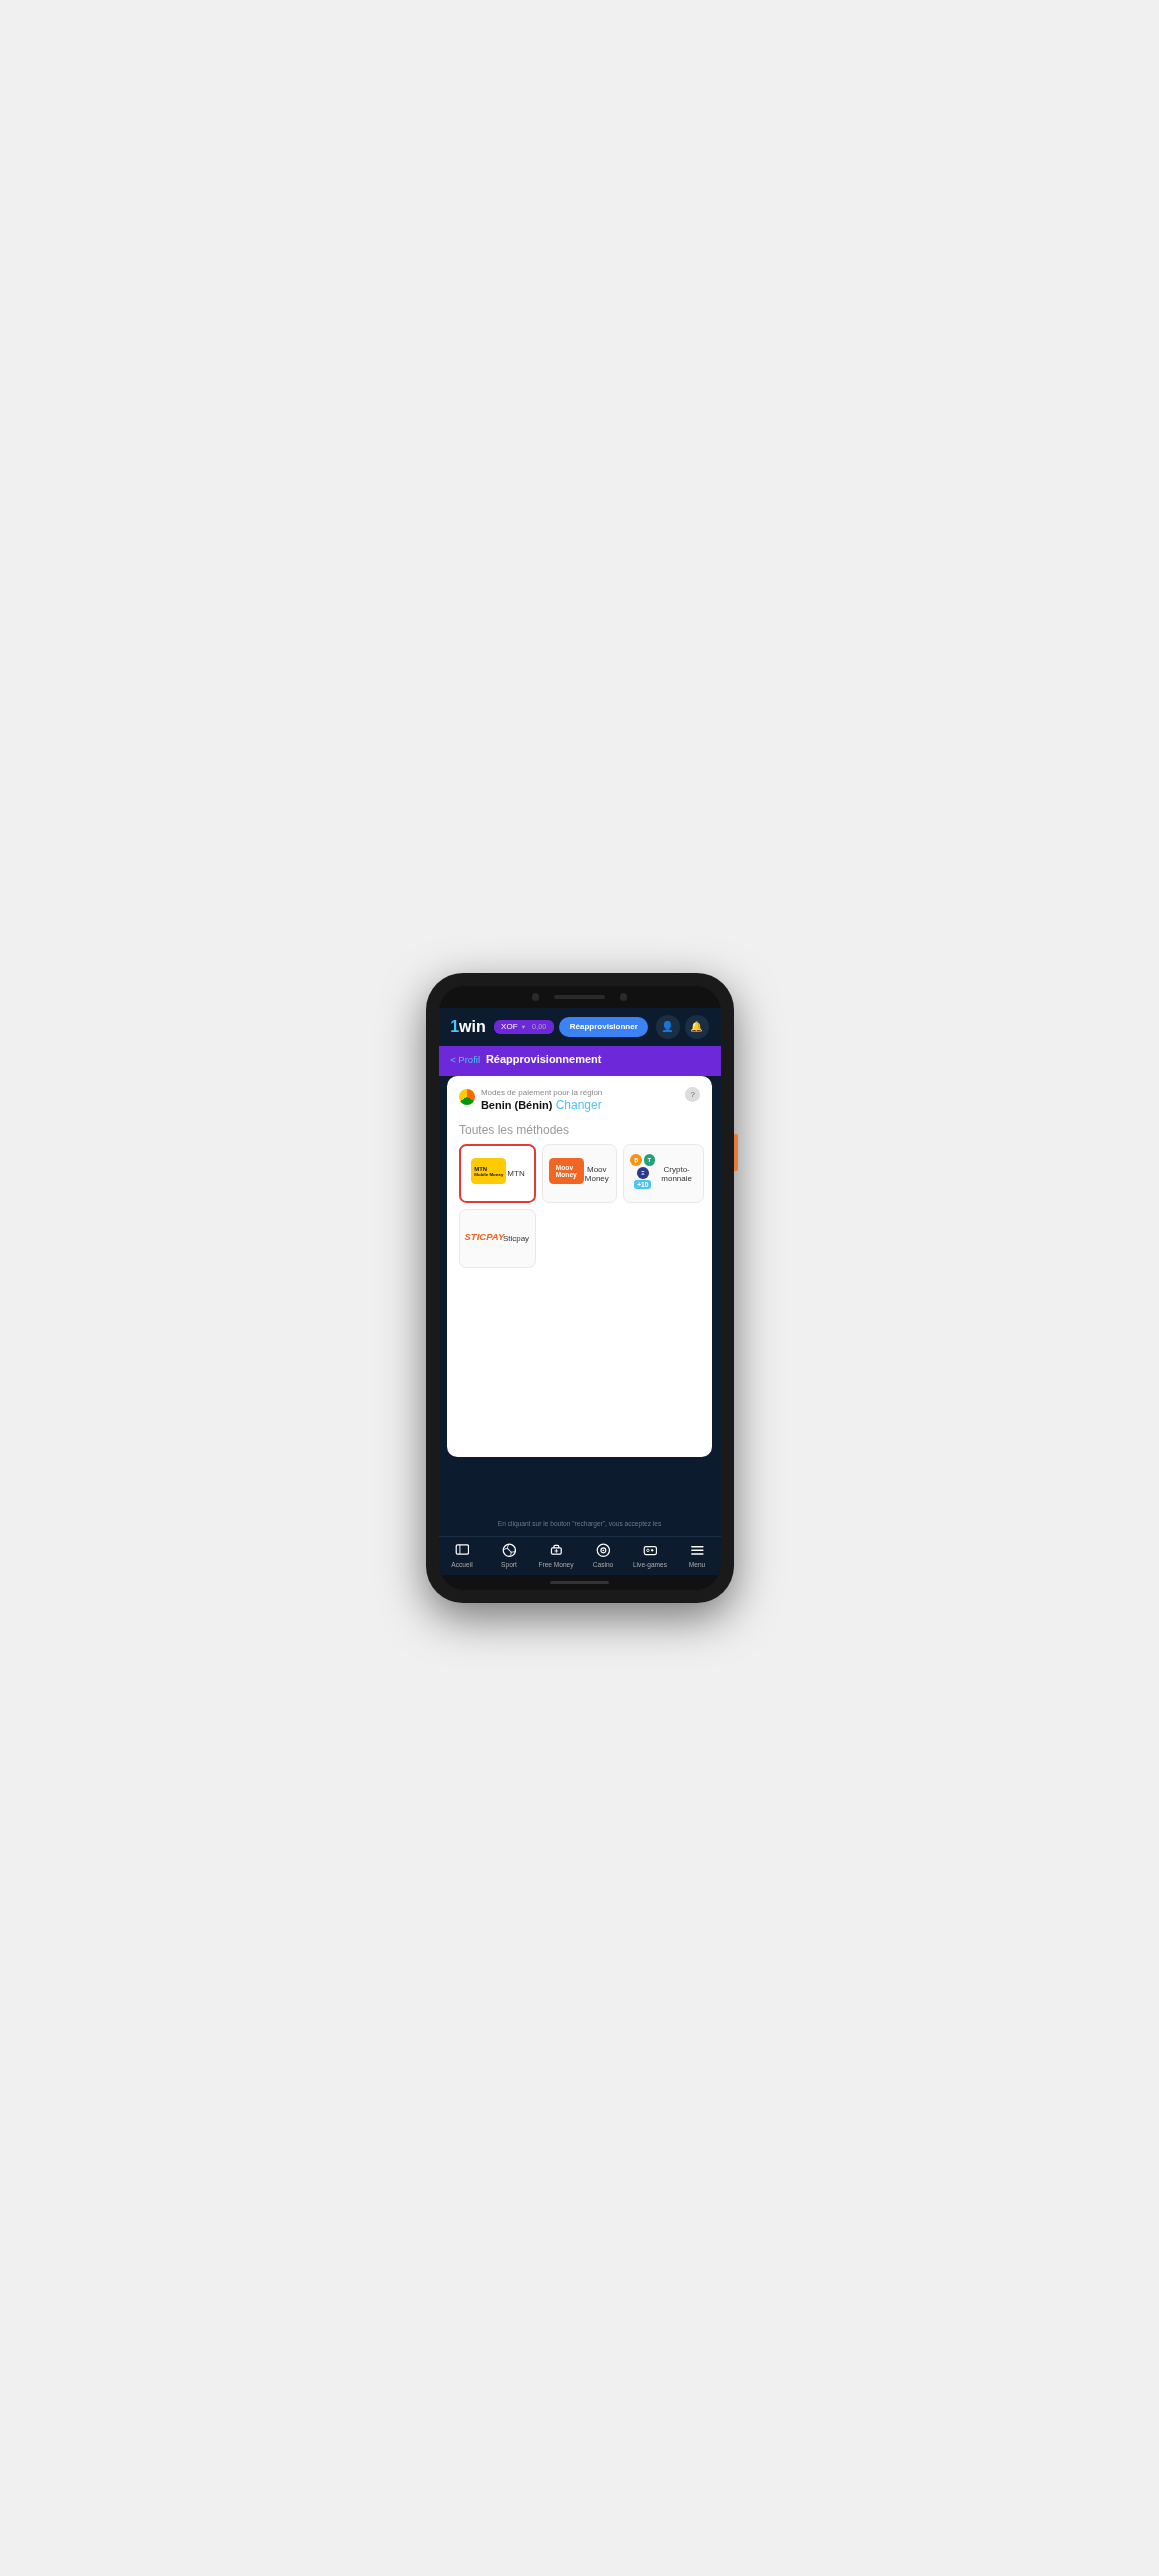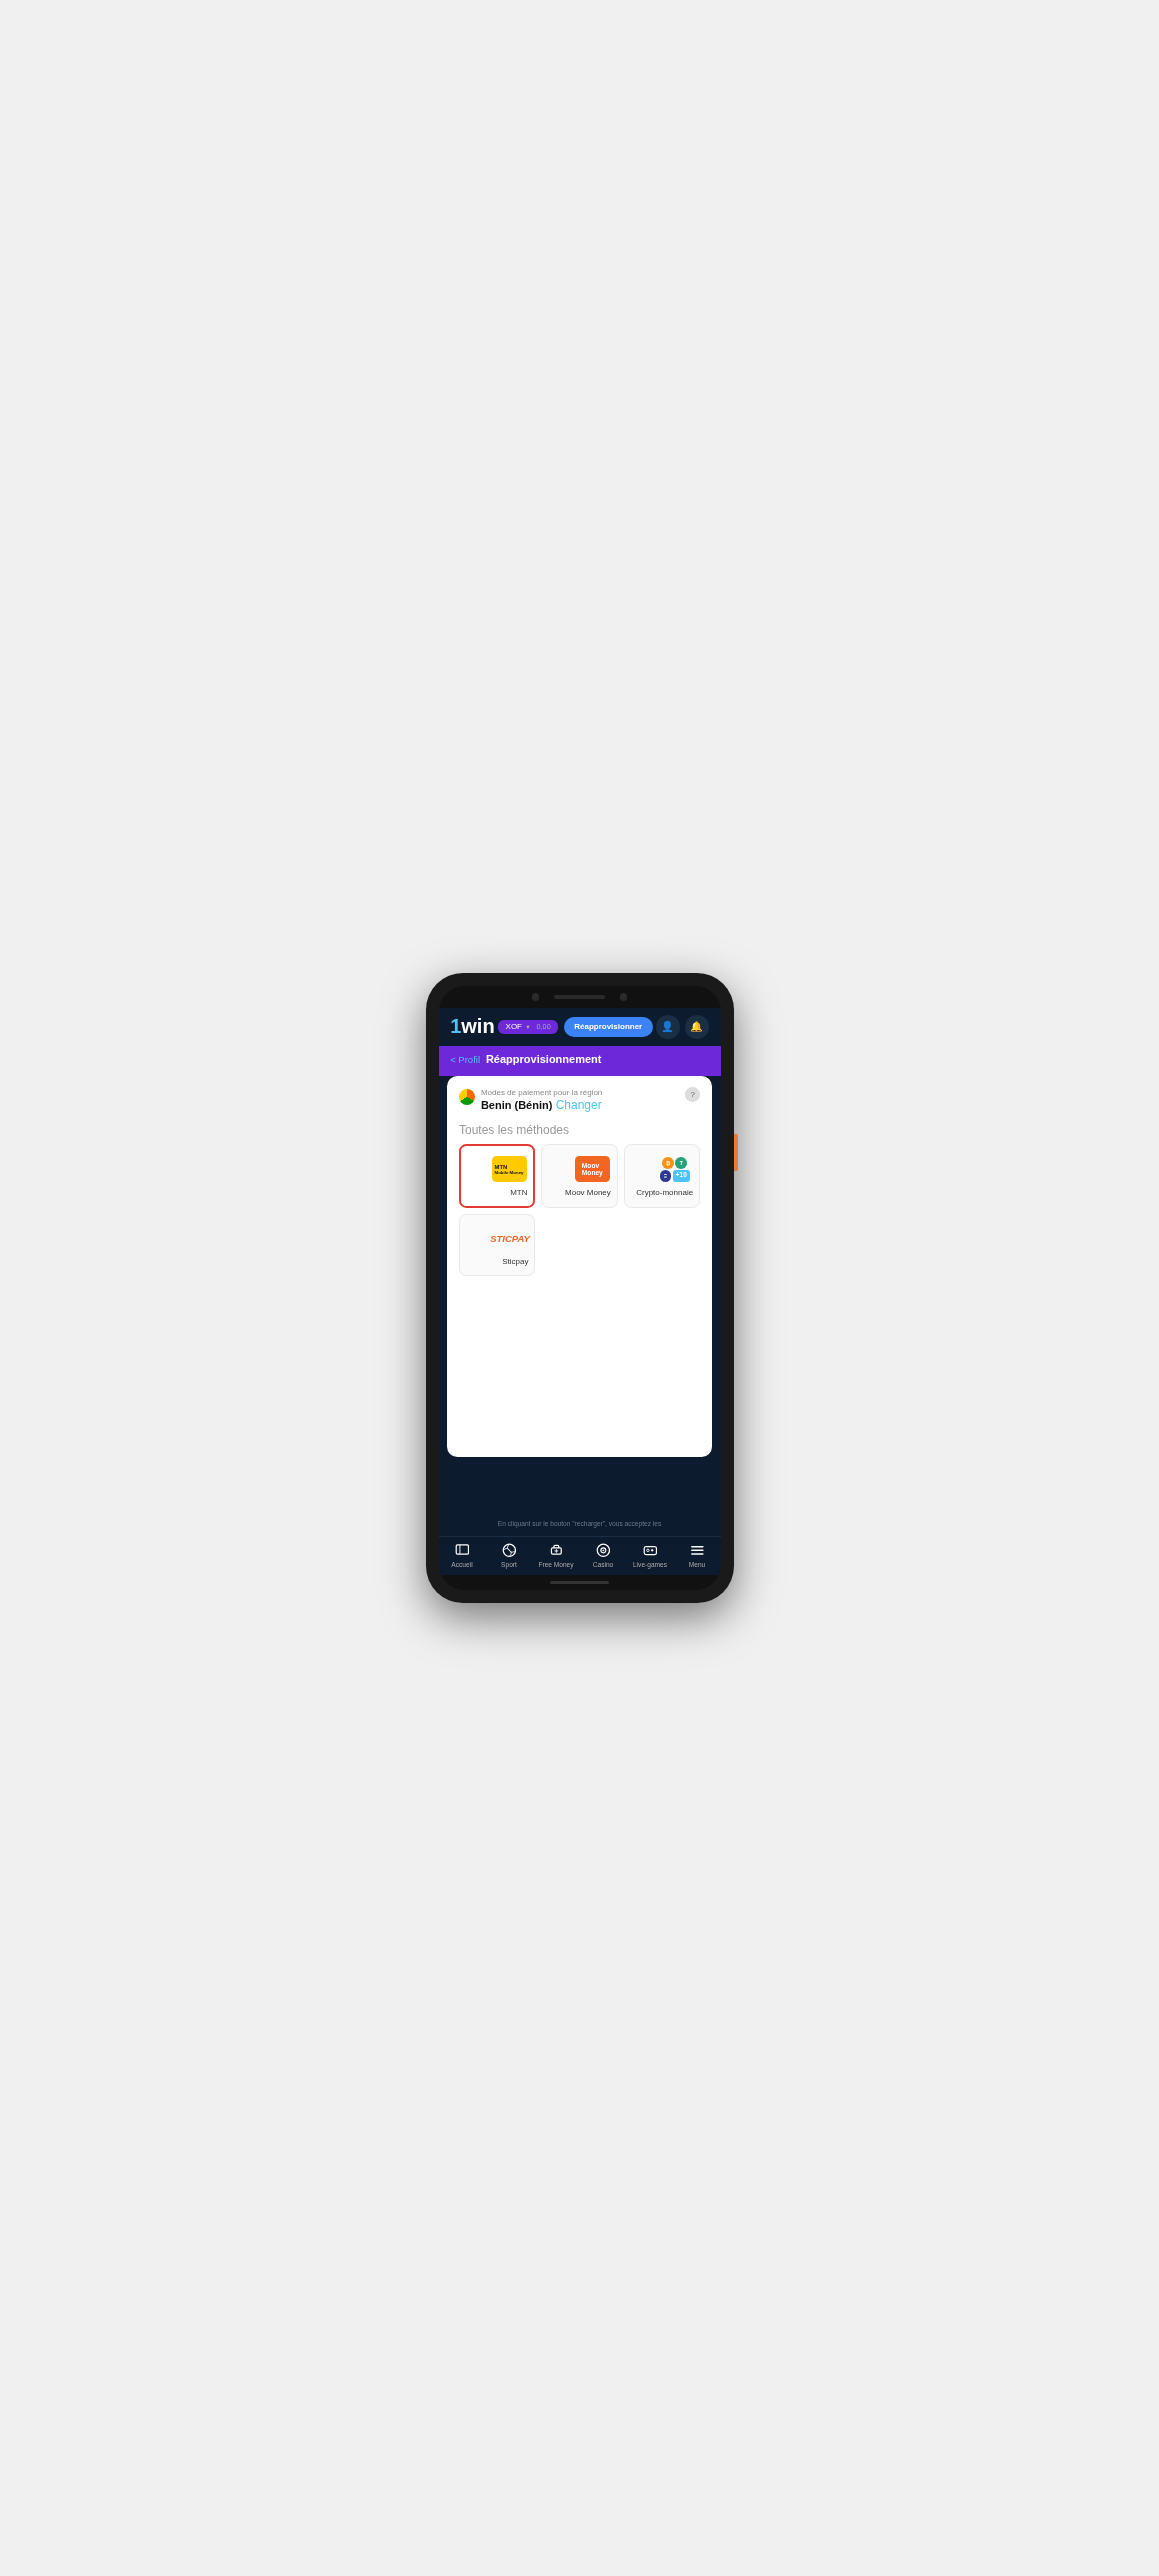--- a/index.html
+++ b/index.html
@@ -78,21 +78,21 @@
     .app-header {
       background: #0d1b2e;
       padding: 7.3px 11.7px;
       display: flex;
       align-items: center;
       justify-content: space-between;
       flex-shrink: 0;
     }
 
     .logo {
-      font-size: 20px;
+      font-size: 16px;
       font-weight: 900;
       color: #fff;
     }
     .logo span.one {
       color: #4fc3f7;
     }
 
     .header-center {
       display: flex;
       align-items: center;
@@ -239,22 +239,22 @@
       display: grid;
       grid-template-columns: repeat(3, 1fr);
       gap: 5.9px;
     }
 
     .method-card {
       border: 0.7px solid #e8e8e8;
       border-radius: 7.3px;
       padding: 8.8px 5.9px;
       display: flex;
-      flex-direction: column;
-      align-items: flex-end;
+      flex-direction: row;
+      align-items: center;
       justify-content: center;
       min-height: 59px;
       cursor: pointer;
       background: #fafafa;
     }
 
     .method-card.selected {
       border: 2.2px solid #e53935;
       background: #fff;
     }

